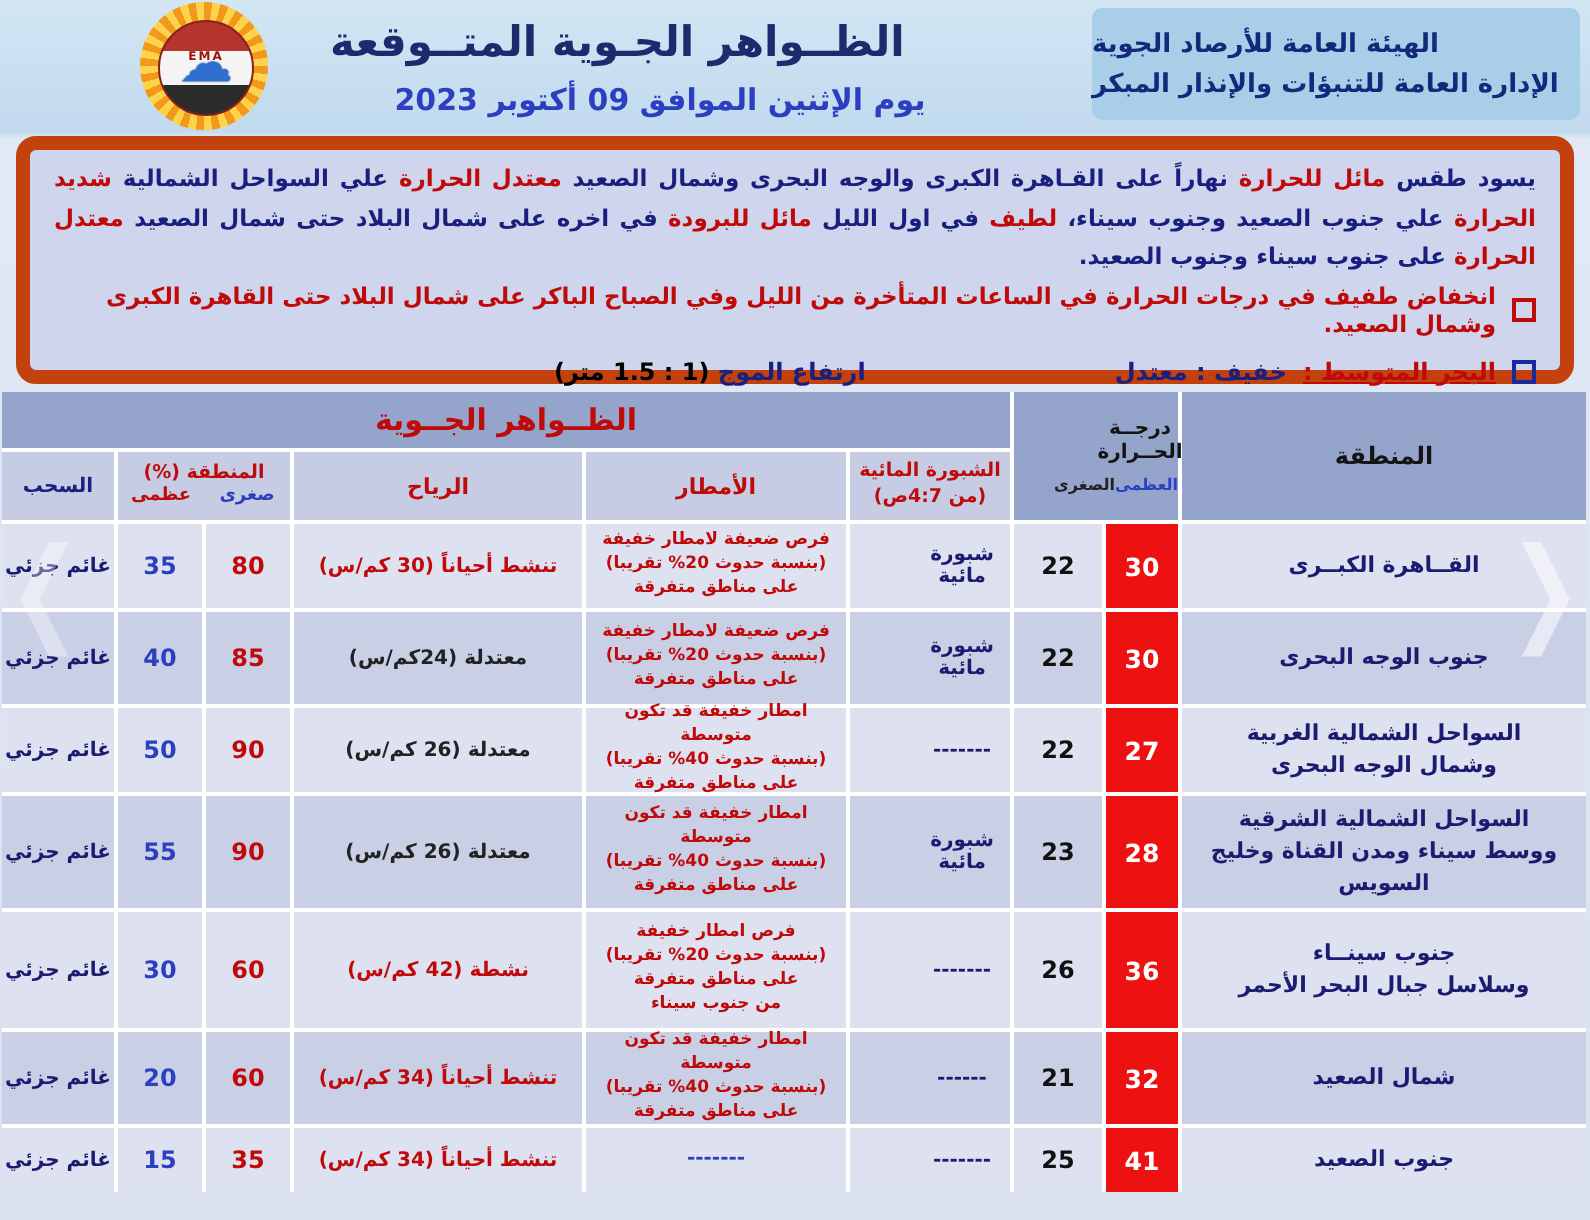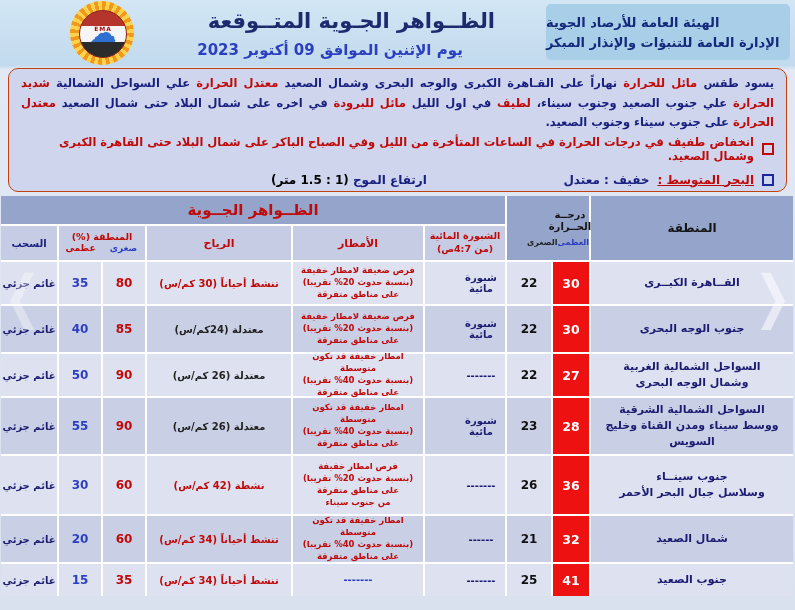--- a/index.html
+++ b/index.html
@@ -12,30 +12,30 @@
   .topband{position:absolute;left:0;top:0;width:795px;height:66px;
     background:linear-gradient(180deg,#d2e6f4,#c2daee);}
   .logo{position:absolute;left:70px;top:1px;width:64px;height:64px;}
   .sun{width:64px;height:64px;border-radius:50%;
     background:repeating-conic-gradient(#f2991b 0deg 7.5deg,#fdd34d 7.5deg 15deg);}
   .emblem{position:absolute;left:9px;top:9px;width:46px;height:46px;border-radius:50%;
     background:linear-gradient(180deg,#b5342c 0 32%,#f5f5f5 32% 68%,#2b2b2b 68% 100%);
     border:1px solid #87211d;overflow:hidden;}
   .ema{position:absolute;top:14px;width:100%;text-align:center;font-size:6px;font-weight:bold;color:#a01010;letter-spacing:1px;}
   .cloud{position:absolute;left:50%;top:50%;transform:translate(-50%,-56%);font-size:27px;color:#2f6fd0;text-shadow:0 0 1px #1c4fa0;}
-  .main-title{position:absolute;top:9px;left:165px;width:330px;text-align:right;direction:rtl;
+  .main-title{position:absolute;top:9px;left:165px;width:330px;text-align:left;direction:rtl;
     font-size:21px;font-weight:bold;color:#1c2a6e;}
   .date-line{position:absolute;top:41px;left:165px;width:330px;text-align:center;direction:rtl;
     font-size:15px;font-weight:bold;color:#2b3fc0;}
   .agency-box{position:absolute;right:5px;top:4px;width:244px;height:56px;background:#a9cee8;
     border-radius:5px;display:flex;flex-direction:column;justify-content:center;gap:5px;
     text-align:left;direction:rtl;color:#14297c;font-weight:bold;font-size:13px;}
   
   .forecast-box{position:absolute;left:8px;top:68px;width:779px;height:124px;box-sizing:border-box;
-    background:#ced5ed;border:1px solid #c2410c;border-radius:10px;padding:5px 12px 4px;direction:rtl;}
+    background:#ced5ed;border:7px solid #c2410c;border-radius:10px;padding:5px 12px 4px;direction:rtl;}
   .para{font-size:11.5px;font-weight:bold;line-height:1.7;text-align:justify;color:#191f7e;}
   .seg-red{color:#c00a0a;}
   .bullet-row{display:flex;align-items:center;gap:8px;margin-top:2px;
     font-size:11.5px;font-weight:bold;color:#c00a0a;}
   .sq{width:8px;height:8px;border:2px solid;flex:none;background:transparent;}
   .sq-red{border-color:#c00a0a;}
   .sq-blue{border-color:#1a2a9e;}
   .sea-row{position:relative;display:flex;align-items:center;gap:8px;margin-top:10px;
     font-size:12px;font-weight:bold;}
   .sea-name{color:#c00a0a;text-decoration:underline;}

